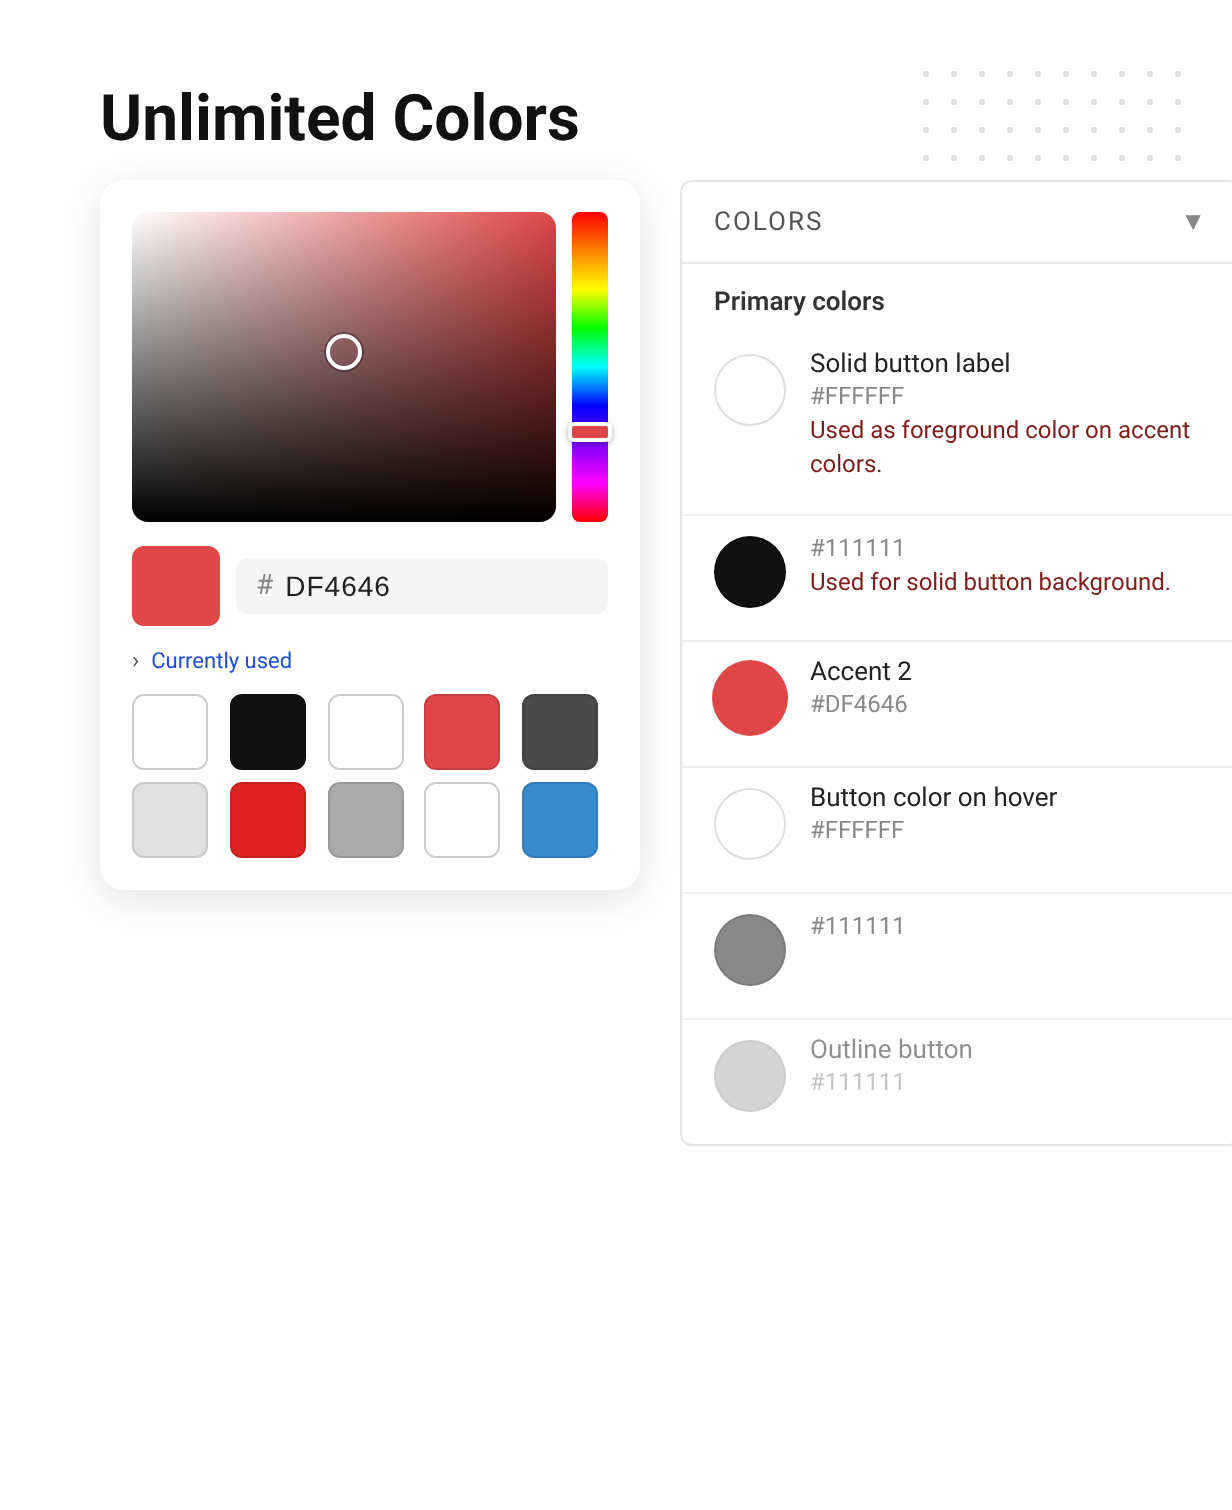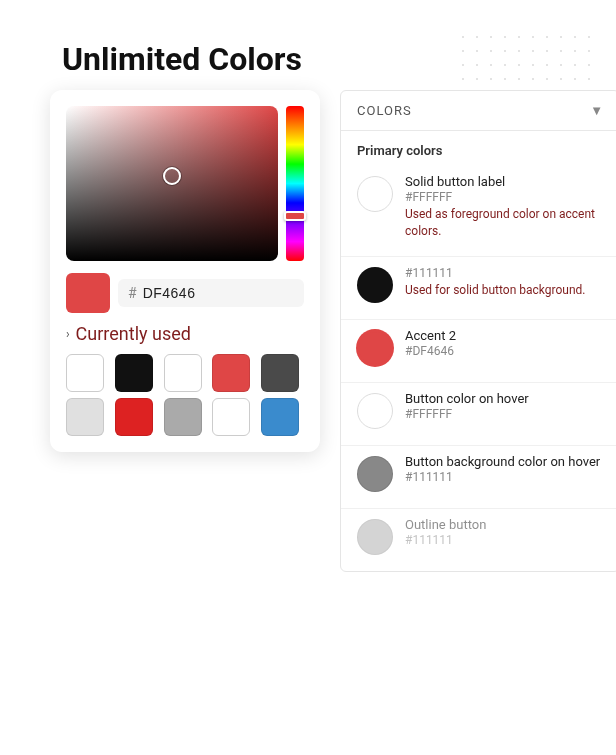--- a/index.html
+++ b/index.html
@@ -28,21 +28,20 @@
       padding: 40px 40px 40px 50px;
       position: relative;
       z-index: 1;
     }
 
     .page-title {
       font-size: 32px;
       font-weight: 700;
       color: #111;
       margin-bottom: 12px;
-      margin-left: 12px;
     }
 
     .page-description {
       font-size: 14px;
       color: #555;
       line-height: 1.6;
       max-width: 460px;
       margin-bottom: 30px;
     }
 
@@ -133,22 +132,22 @@
       margin-top: 10px;
       cursor: pointer;
     }
 
     .chevron-right {
       color: #555;
       font-size: 12px;
     }
 
     .currently-used-label {
-      font-size: 18px;
-      color: #7f1d1d;
+      font-size: 11px;
+      color: #1d4ed8;
     }
 
     .color-swatches-grid {
       display: grid;
       grid-template-columns: repeat(5, 1fr);
       gap: 6px;
       margin-top: 10px;
     }
 
     .color-swatch {
@@ -383,21 +382,20 @@
             <div class="color-option-name">Button color on hover</div>
             <div class="color-option-hex">#FFFFFF</div>
           </div>
         </div>
       </div>
 
       <div class="color-entry-group">
         <div class="color-option">
           <div class="color-option-swatch" style="background:#888888;"></div>
           <div class="color-option-info">
-            <div class="color-option-name">Button background color on hover</div>
             <div class="color-option-hex">#111111</div>
           </div>
         </div>
       </div>
 
       <div class="color-entry-group faded">
         <div class="color-option">
           <div class="color-option-swatch" style="background:#aaaaaa;"></div>
           <div class="color-option-info">
             <div class="color-option-name">Outline button</div>

